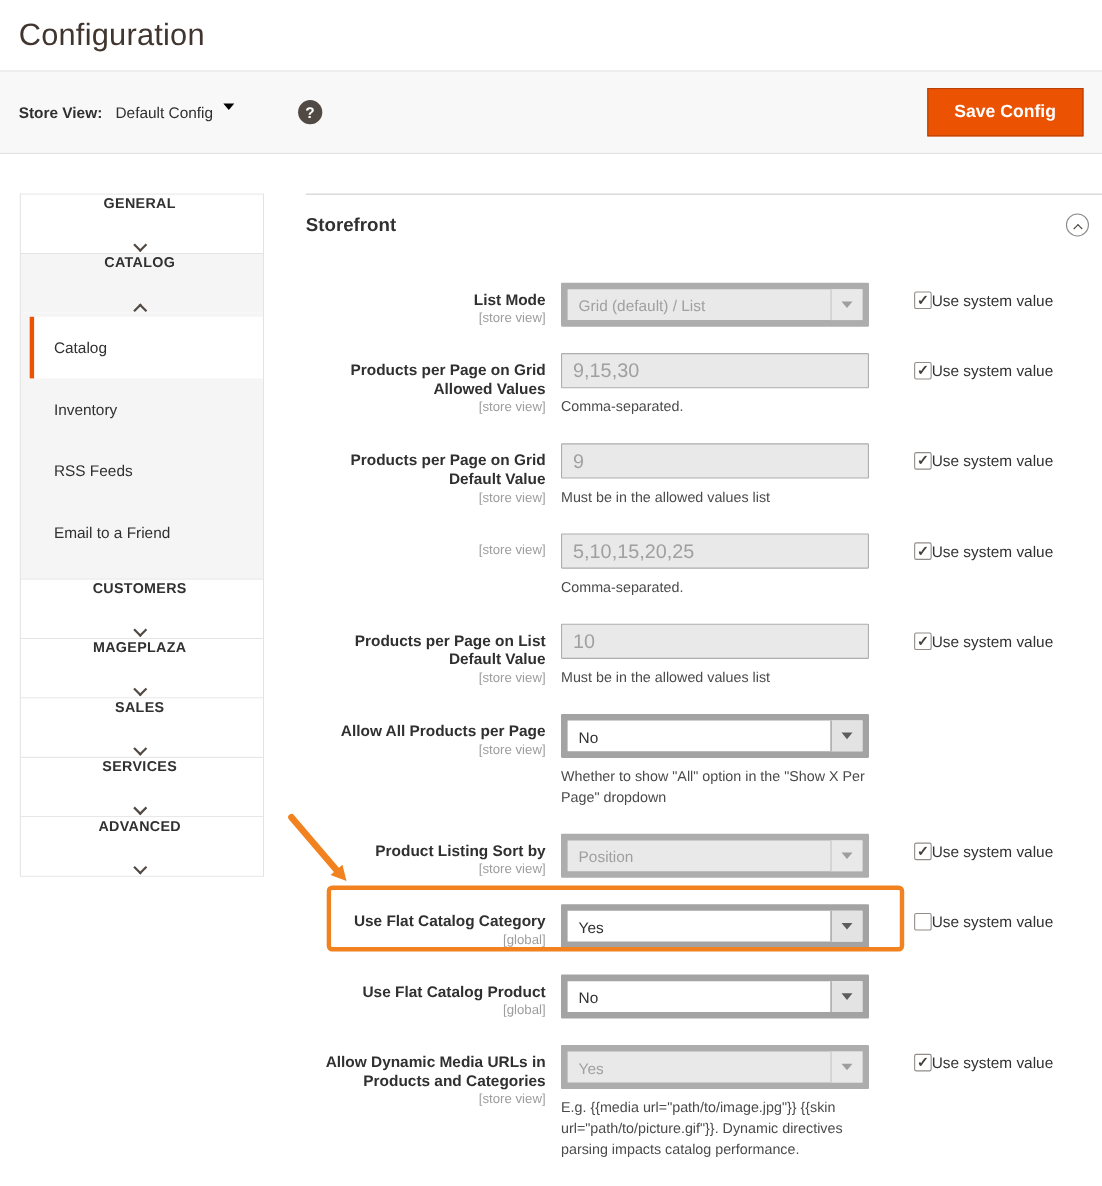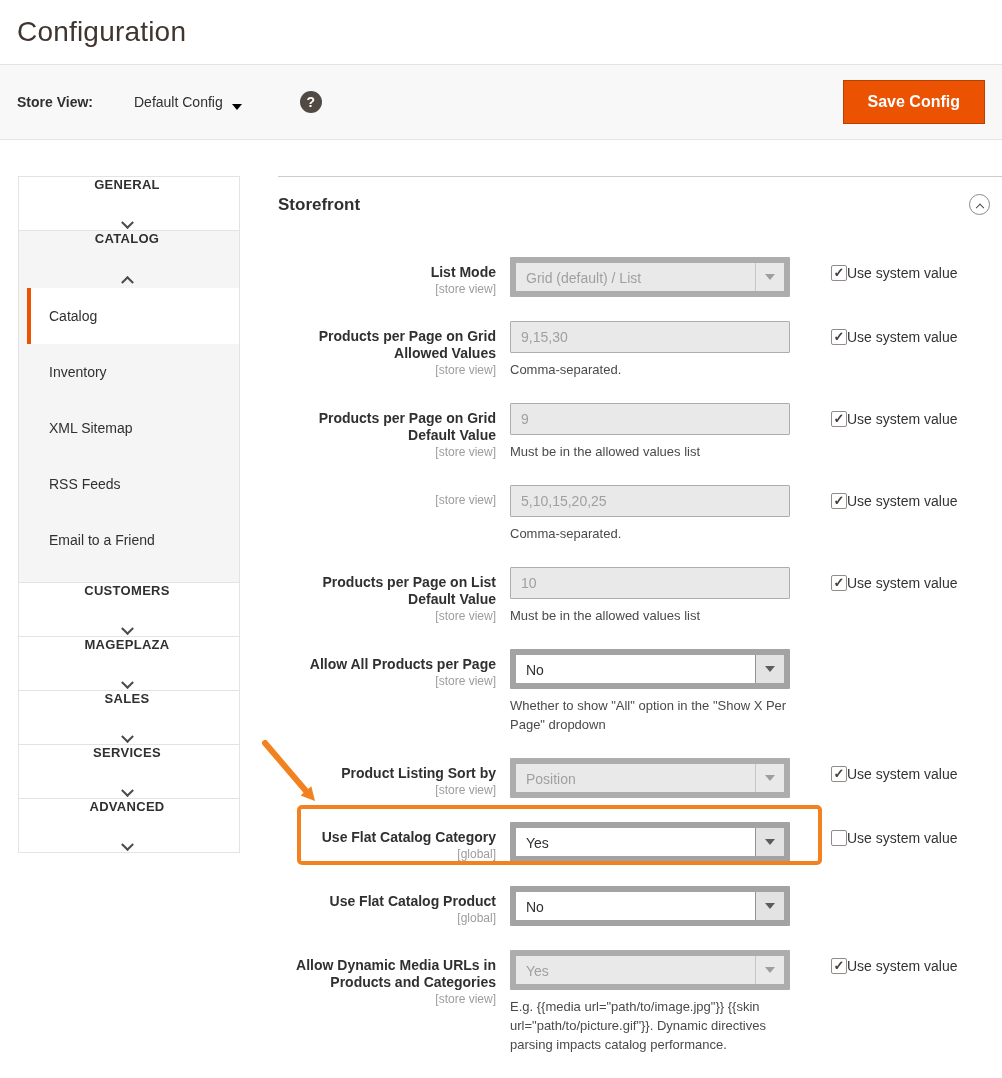--- a/index.html
+++ b/index.html
@@ -7,21 +7,21 @@
     font-family:"Liberation Sans", sans-serif; color:#303030; }
   .page { position:relative; width:1002px; height:1078px; background:#fff; }
 
   
   .page-title { font-size:28px; font-weight:400; color:#41362f; padding:16px 0 0 17px; letter-spacing:0.2px; }
 
   .toolbar { margin-top:16px; height:76px; background:#f8f8f8;
     border-top:1px solid #e3e3e3; border-bottom:1px solid #e3e3e3;
     display:flex; align-items:center; padding:0 17px; }
   .sv-label { font-size:14px; font-weight:700; color:#303030;text-align:right; }
-  .sv-value-wrap { margin-left:41px; display:flex; align-items:flex-end; cursor:pointer; }
+  .sv-value-wrap { margin-left:12px; display:flex; align-items:flex-start; cursor:pointer; }
   .sv-value { font-size:14px; color:#303030; }
   .caret-down { width:0; height:0; margin-left:9px; border-left:5px solid transparent;
     border-right:5px solid transparent; border-top:6px solid #000; }
   .help-icon { margin-left:58px; width:22px; height:22px; border-radius:50%; background:#514943;
     color:#fff; font-size:14px; font-weight:700; display:flex; align-items:center; justify-content:center; cursor:pointer; }
   .toolbar-spacer { flex:1; }
   .save-btn { background:#eb5202; color:#fff; border:1px solid #b84002; font-size:16px; font-weight:700;
     padding:12px 24px; cursor:pointer; font-family:inherit; }
 
   
@@ -52,21 +52,21 @@
 
   
   .field-row { display:flex; align-items:flex-start; margin-bottom:24px; position:relative; }
   .f-label { width:218px; flex:none; text-align:right; padding-top:7px; }
   .lbl { display:block; font-size:14px; font-weight:700; color:#303030; line-height:17px; }
   .scope { display:block; font-size:12px; color:#9d9d9d; margin-top:1px; }
   .f-control { margin-left:14px; width:280px; flex:none; }
   .f-note { margin-top:7px; font-size:13px; color:#4a4a4a; line-height:19px; }
 
   .txt-input { width:280px; height:32px; border:1px solid #adadad; background:#fff; color:#303030;
-    font-size:14px; padding:1px 10px; font-family:inherit; border-radius:1px; }
+    font-size:18px; padding:1px 10px; font-family:inherit; border-radius:1px; }
   .txt-input:disabled { background:#e9e9e9; color:#a0a0a0; border-color:#adadad; }
 
   .sel { display:flex; width:280px; height:40px; border:6px solid #a3a3a3; background:#fff; cursor:pointer; border-radius:1px; }
   .sel-val { flex:1; font-size:14px; color:#303030; line-height:30px; padding-left:10px;
     white-space:nowrap; overflow:hidden; }
   .sel-arrow-box { width:29px; flex:none; background:#e3e3e3; border-left:1px solid #949494;
     display:flex; align-items:center; justify-content:center; }
   .sel-arrow { width:0; height:0; border-left:5px solid transparent; border-right:5px solid transparent;
     border-top:6px solid #5c5c5c; }
   .sel.disabled { border-color:#adadad; background:#e9e9e9; cursor:default; }
@@ -112,21 +112,20 @@
     </div>
   </div>
         <div class="nav-section expanded">
     <div class="nav-head">
       <span class="nav-label">CATALOG</span>
       <span class="chev up"></span>
     </div>
   <div class="submenu">
             <div class="sub-item active">Catalog</div>
             <div class="sub-item">Inventory</div>
-            <div class="sub-item">XML Sitemap</div>
             <div class="sub-item">RSS Feeds</div>
             <div class="sub-item">Email to a Friend</div>
           </div>
         </div>
         <div class="nav-section">
     <div class="nav-head">
       <span class="nav-label">CUSTOMERS</span>
       <span class="chev down"></span>
     </div>
   </div>

